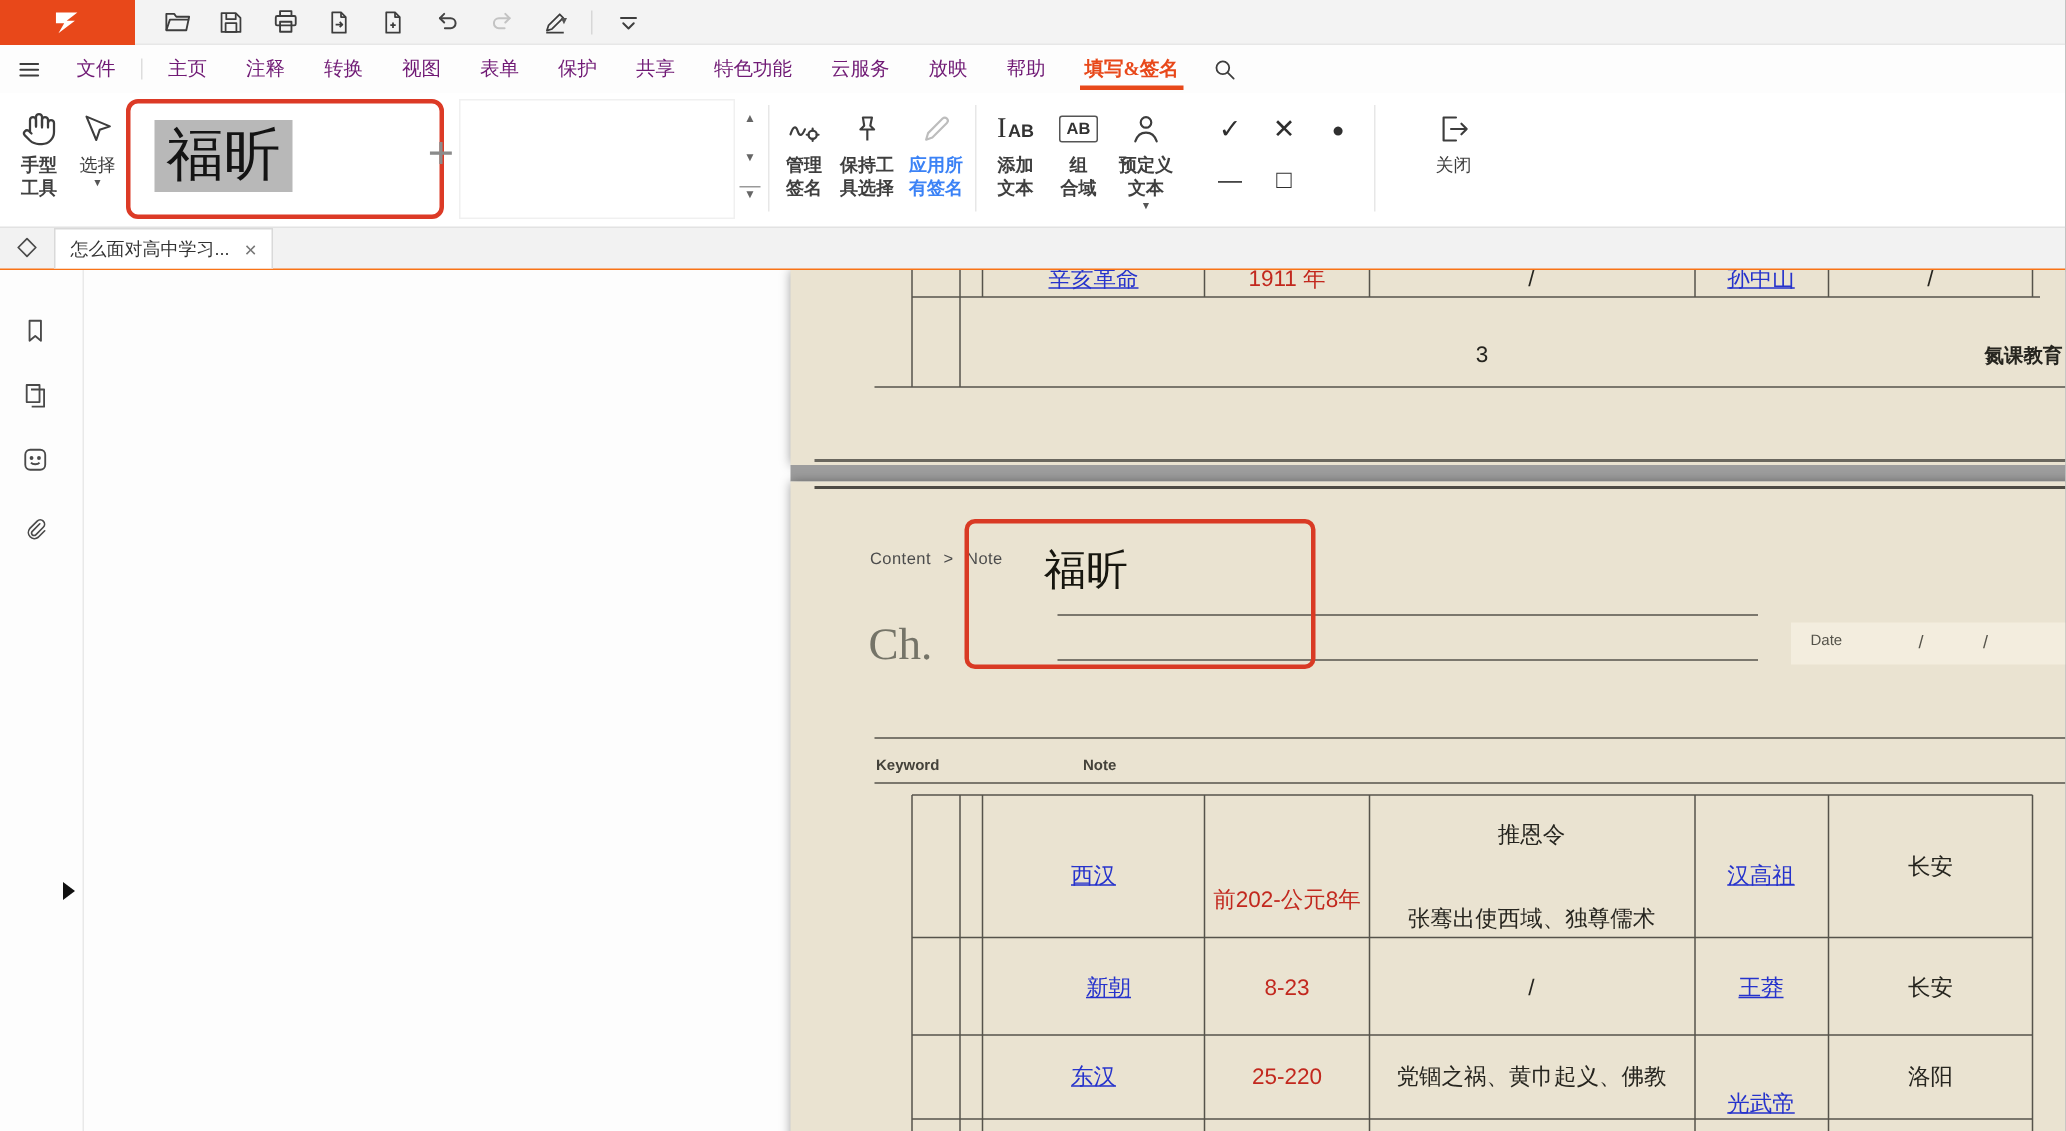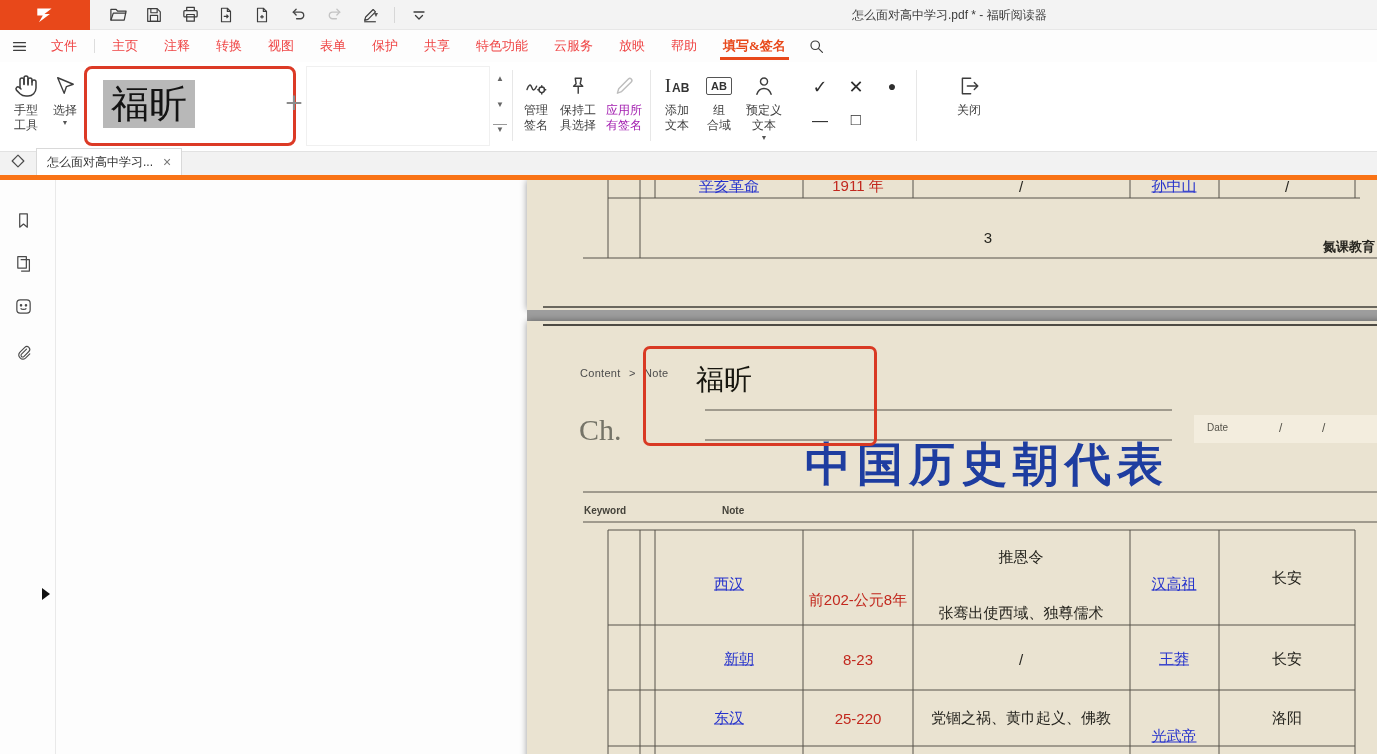--- a/index.html
+++ b/index.html
@@ -14,64 +14,64 @@
   .titlebar { position:absolute; top:0; left:0; right:0; height:30px; background:#f3f3f3; border-bottom:1px solid #e7e7e7; display:flex; align-items:center; }
   .logo { width:90px; height:30px; background:#e8481a; display:flex; align-items:center; justify-content:center; flex:none; }
   .qat { display:flex; align-items:center; gap:12px; padding-left:16px; }
   .qat-btn { width:24px; height:24px; display:flex; align-items:center; justify-content:center; border-radius:3px; position:relative; }
   .qat-caret { font-size:7px; color:#555; margin-left:-6px; }
   .qat-sep { width:1px; height:16px; background:#d7d7d7; }
   .win-title { position:absolute; left:852px; top:0; height:30px; display:flex; align-items:center; font-size:12px; color:#3c3c3c; }
   
   .menubar { position:absolute; top:30px; left:0; right:0; height:32px; background:#fdfdfd; display:flex; align-items:stretch; }
   .menu-btn { width:38px; display:flex; align-items:center; justify-content:center; }
-  .menu-item { padding:0 13px; display:flex; align-items:center; font-size:13px; color:#ef4444; position:relative; }
+  .menu-item { padding:0 13px; display:flex; align-items:center; font-size:13px; color:#701a75; position:relative; }
   .menu-divider { width:1px; height:14px; background:#ddd; align-self:center; margin:0 4px; }
   .menu-item.active { color:#e8481a; font-weight:bold;font-family:Liberation Serif, serif; }
   .menu-item.active::after { content:""; position:absolute; left:10px; right:10px; bottom:2px; height:3px; background:#e8481a; }
   .menu-search { width:36px; display:flex; align-items:center; justify-content:center; }
   
   .ribbon { position:absolute; top:62px; left:0; right:0; height:90px; background:#fff; border-bottom:1px solid #e2e2e2; }
   .rb-tool { position:absolute; top:10px; text-align:center; color:#3f3f3f; }
   .rb-icon { display:flex; height:28px; align-items:center; justify-content:center; }
   .rb-label { font-size:12px; line-height:15px; margin-top:3px; }
-  .rb-label.dim, .rb-icon.dim { color:#a21caf; }
-  .pre { white-space: pre-line; }
+  .rb-label.dim, .rb-icon.dim { color:#3b82f6; }
+  .pre { white-space: pre-line; font-weight: bold; }
   .rb-caret { display:block; font-size:7px; color:#555; line-height:9px; }
   .rb-sep { position:absolute; top:8px; bottom:10px; width:1px; background:#e7e7e7; }
   .sig-box { position:absolute; left:84px; top:4px; width:212px; height:80px; background:#fff; border:3px solid #dc3a26; border-radius:8px; }
   .sig-text { position:absolute; left:16px; top:11px; font-family:"Liberation Serif","DejaVu Serif",serif; font-size:38px; line-height:48px; background:#b8b8b8; padding:0 8px; color:#141414; }
   .sig-add { position:absolute; left:281px; top:24px; width:26px; text-align:center; font-size:30px; font-weight:300; color:#8b8b8b; z-index:2; }
   .sig-list { position:absolute; left:306px; top:4px; width:184px; height:80px; background:#fff; border:1px solid #f0f0f0; }
   .sig-scroll { position:absolute; width:14px; text-align:center; font-size:8px; color:#666; left:493px; }
   .sym { position:absolute; width:28px; text-align:center; color:#2f2f2f; }
   .txt-icon { display:flex; align-items:baseline; justify-content:center; gap:1px; }
   .ti-i { font-family:"Liberation Serif","DejaVu Serif",serif; font-size:19px; color:#333; }
   .ti-ab { font-size:12px; font-weight:bold; color:#333; }
   .ab-box { font-size:11px; font-weight:bold; color:#333; border:1px solid #555; border-radius:2px; padding:2px 4px; }
   
-  .tabbar { position:absolute; top:152px; left:0; right:0; height:28px; background:#f2f2f2; border-bottom:5px solid #f97316; display:flex; align-items:flex-end; }
+  .tabbar { position:absolute; top:152px; left:0; right:0; height:28px; background:#f2f2f2; border-bottom:1px solid #f97316; display:flex; align-items:flex-end; }
   .tab-pretool { width:36px; height:28px; display:flex; align-items:center; justify-content:center; }
   .tab { height:27px; background:#fff; border:1px solid #d9d9d9; border-bottom:none; display:flex; align-items:center; gap:10px; padding:0 10px; font-size:12px; color:#333; }
   .tab-close { color:#777; font-size:14px; line-height:14px; }
   
   .main { position:absolute; top:180px; left:0; right:0; bottom:0; display:flex;justify-content:center; }
   .sidebar { width:56px; background:#fdfdfd; border-right:1px solid #e9e9e9; position:relative; flex:none; }
   .sb-btn { position:absolute; left:11px; width:24px; height:24px; display:flex; align-items:center; justify-content:center; }
   .expand-handle { position:absolute; left:42px; top:408px; width:0; height:0; border-left:8px solid #111; border-top:6px solid transparent; border-bottom:6px solid transparent; z-index:5; }
   .viewport { position:relative; flex:1; background:#fdfdfd; overflow:hidden; }
   .page { position:absolute; left:471px; width:862px; background:#eae3d1; box-shadow:0 0 7px rgba(0,0,0,.4); }
   .page1 { top:0; height:130px; }
   .page-gap { position:absolute; left:471px; top:130px; width:862px; height:11px; background:#9d9d9d; }
   .page2 { top:141px; height:540px; }
   .grid { position:absolute; left:0; top:0; }
   .cell { position:absolute; transform:translate(-50%,-50%); font-size:15px; color:#26251f; white-space:nowrap; }
   .cell.link { color:#2633cc; text-decoration:underline; }
   .cell.red { color:#c2281e; }
-  .cell.bold { font-weight:bold; font-size:13px;margin-top:10px; }
+  .cell.bold { font-weight:bold; font-size:13px; }
   .crumb { position:absolute; left:53px; top:46px; font-size:11px; color:#4c4c4c; word-spacing:5px; letter-spacing:.3px; }
   .ch-label { position:absolute; left:52px; top:92px; font-family:"Liberation Serif","DejaVu Serif",serif; font-size:30px; color:#757468; }
   .sig-field { position:absolute; left:116px; top:25px; width:234px; height:100px; border:3px solid #d93a24; border-radius:7px; z-index:3; }
   .sig-field-text { position:absolute; left:50px; top:12px; font-family:"Liberation Serif","DejaVu Serif",serif; font-size:28px; color:#17160f; }
   .date-strip { position:absolute; left:667px; top:94px; width:195px; height:28px; background:#f3edde; }
   .date-label { position:absolute; left:13px; top:7px; font-size:10px; color:#55534a; }
   .date-slash { position:absolute; top:6px; font-size:12px; color:#55534a; }
   .doc-title { position:absolute; left:238px; top:116px; width:444px; text-align:center; font-family:"DejaVu Serif","Liberation Serif",serif; font-weight:bold; font-size:46px; line-height:54px; letter-spacing:6px; color:#1e3da0; }
   .small-label { position:absolute; font-size:10px; font-weight:600; color:#44423a; }
   svg { display:block; }
@@ -142,21 +142,20 @@
         <span class="qat-caret">▼</span>
       </div>
       <div class="qat-sep"></div>
       <div class="qat-btn">
         <svg width="20" height="20" viewBox="0 0 20 20" fill="none" stroke="#3d3d3d" stroke-width="1.3" stroke-linecap="round" stroke-linejoin="round">
             <path d="M5 7h10"></path>
             <path d="M6.5 10.5L10 14l3.5-3.5"></path>
           </svg>
       </div>
     </div>
-    <div class="win-title">怎么面对高中学习.pdf * - 福昕阅读器</div>
   </div>
 
   <div class="menubar">
     <div class="menu-btn">
       <svg width="17" height="17" viewBox="0 0 20 20" fill="none" stroke="#3d3d3d" stroke-width="1.5" stroke-linecap="round">
           <path d="M3 5.5h14M3 10h14M3 14.5h14"></path>
         </svg>
     </div>
     <div class="menu-item">文件</div>
     <div class="menu-divider"></div>
@@ -398,21 +397,20 @@
         <div class="sig-field">
           <span class="sig-field-text">福昕</span>
         </div>
 
         <div class="date-strip">
           <span class="date-label">Date</span>
           <span class="date-slash" style="left:85px">/</span>
           <span class="date-slash" style="left:128px">/</span>
         </div>
 
-        <div class="doc-title">中国历史朝代表</div>
 
         <span class="small-label" style="left:57px;top:184px">Keyword</span>
         <span class="small-label" style="left:195px;top:184px">Note</span>
 
         <span class="cell" style="left:494px;top:236px">推恩令</span>
         <span class="cell link" style="left:202px;top:263px">西汉</span>
         <span class="cell red" style="left:331px;top:279px">前202-公元8年</span>
         <span class="cell" style="left:494px;top:292px">张骞出使西域、独尊儒术</span>
         <span class="cell link" style="left:647px;top:263px">汉高祖</span>
         <span class="cell" style="left:760px;top:257px">长安</span>

